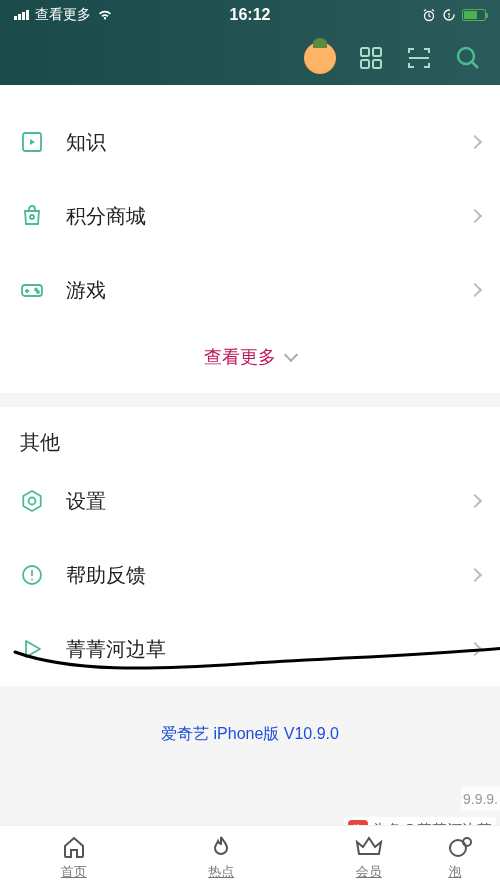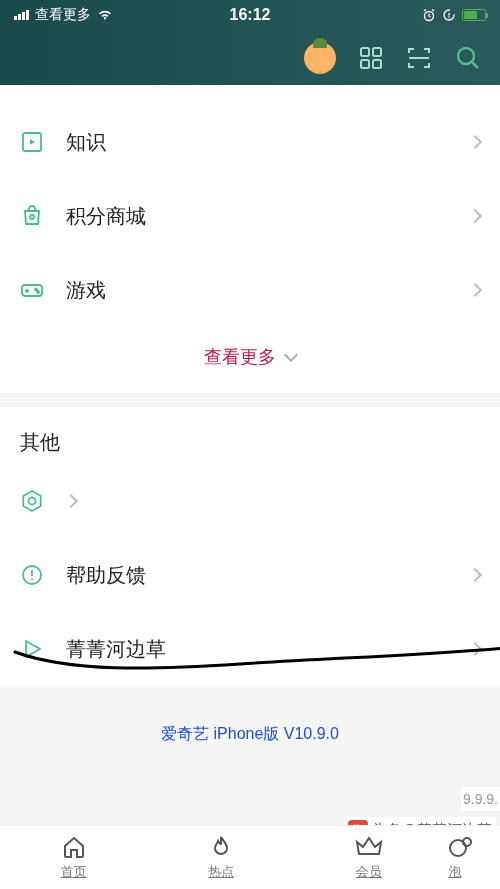--- a/index.html
+++ b/index.html
@@ -270,20 +270,21 @@
 <div class="section-header">其他</div>
 
 <div class="menu-list">
   <div class="menu-item">
     <div class="item-icon">
       <svg width="24" height="24" viewBox="0 0 24 24" fill="none" stroke="currentColor" stroke-width="1.8">
           <path d="M12 2l8.7 5v10L12 22l-8.7-5V7z"></path>
           <circle cx="12" cy="12" r="3.5"></circle>
         </svg>
     </div>
+    <div class="item-label">设置</div>
     <div class="chevron"></div>
   </div>
 
   <div class="menu-item">
     <div class="item-icon">
       <svg width="24" height="24" viewBox="0 0 24 24" fill="none" stroke="currentColor" stroke-width="1.8">
           <circle cx="12" cy="12" r="9"></circle>
           <path d="M12 7v6"></path>
           <circle cx="12" cy="16.5" r="1" fill="currentColor" stroke="none"></circle>
         </svg>

